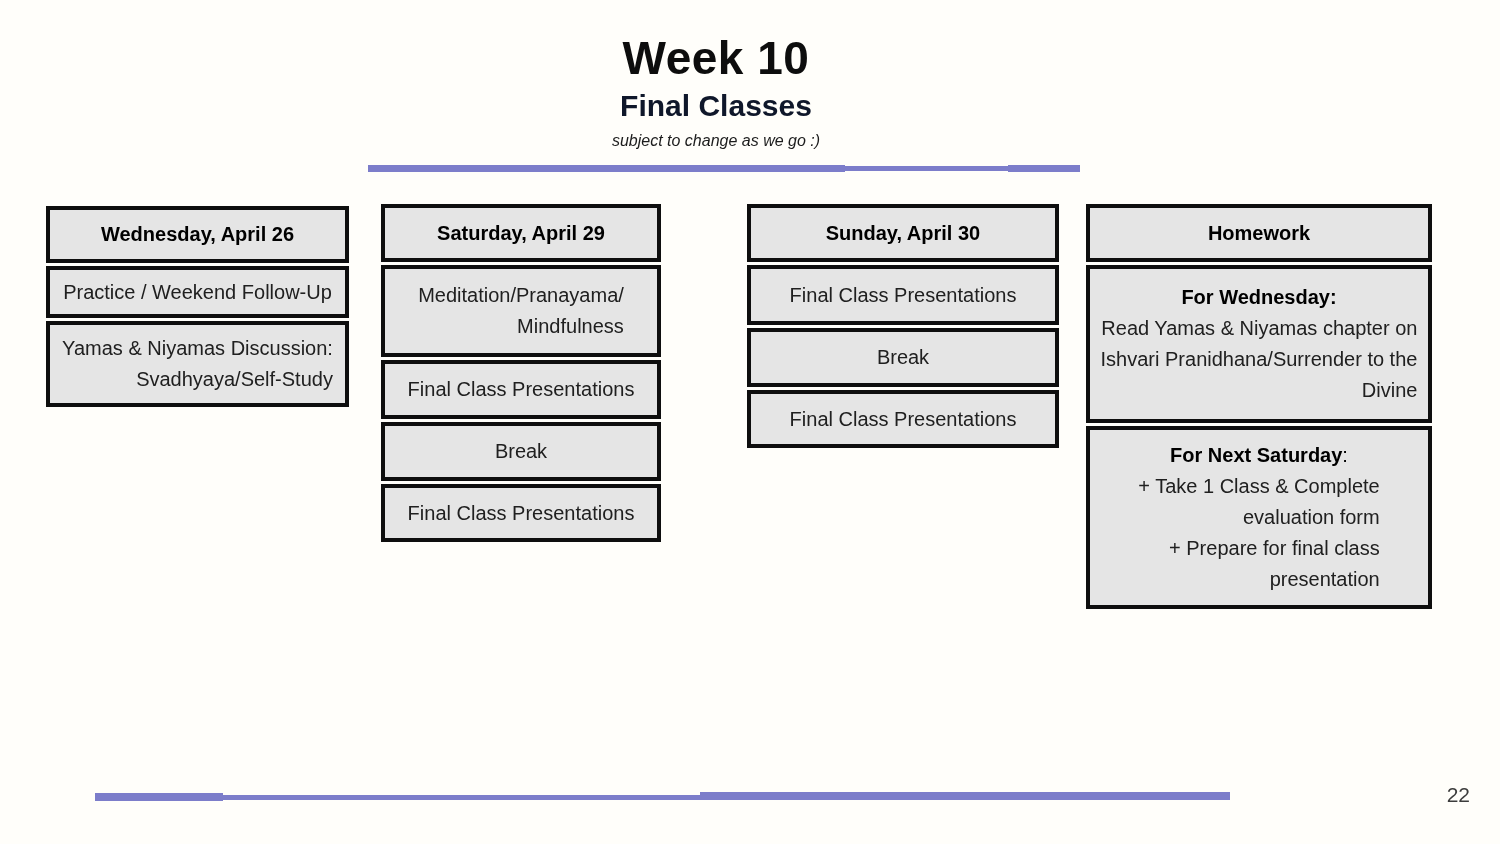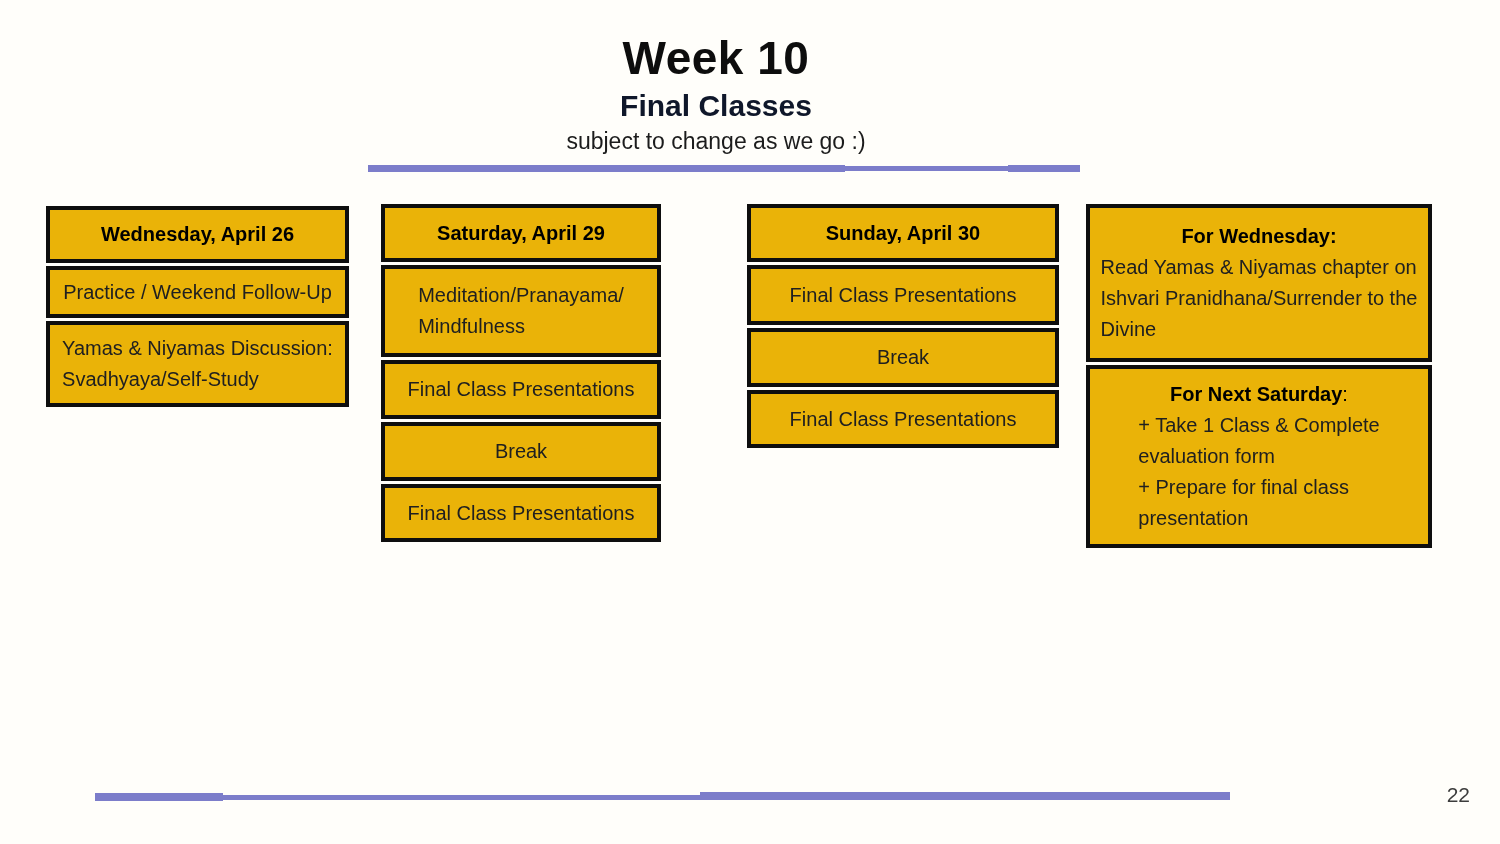--- a/index.html
+++ b/index.html
@@ -9,39 +9,39 @@
     font-family:"Liberation Sans", sans-serif;
     color:#1c1c1c;
     overflow:hidden;
   }
   .slide{position:relative;width:1500px;height:844px;background:#fffefa;}
 
   
   .title-block{position:absolute;left:0;top:30px;width:1432px;text-align:center;}
   .title-block h1{margin:0;font-size:46px;line-height:56px;font-weight:bold;color:#0d0d0d;letter-spacing:0.5px;}
   .title-block h2{margin:4px 0 0;font-size:30px;line-height:32px;font-weight:bold;color:#0f172a;}
-  .title-block .note{margin-top:7px;font-size:23px;line-height:24px;color:#1c1c1c;}
+  .title-block .note{margin-top:7px;font-size:16px;line-height:24px;font-style:italic;color:#1c1c1c;}
 
   
   .rule{position:absolute;background:#7c7dca;}
 
   
   .col{position:absolute;display:flex;flex-direction:column;gap:3px;}
   .col-1{left:46px;top:206px;width:303px;}
   .col-2{left:381px;top:204px;width:280px;}
   .col-3{left:707px;top:204px;width:312px;margin-left:40px;}
   .col-4{left:1086px;top:204px;width:346px;}
 
   .cell{
     box-sizing:border-box;
     border:4px solid #0e0e0e;
-    background:#eab308;
+    background:#e5e5e5;
     display:flex;flex-direction:column;
     align-items:center;justify-content:center;
-    text-align:left;
+    text-align:right;
     padding:2px 8px;
   }
   .cell.header{font-weight:bold;font-size:20px;color:#000;}
   .cell-text{font-size:20px;line-height:31px;color:#202020;white-space:pre-line;}
   .cell-title-row{font-size:20px;line-height:31px;color:#000;}
   .cell-title{font-weight:bold;}
   .cell-title-suffix{font-weight:normal;}
 
   .page-number{position:absolute;right:30px;top:783px;font-size:21px;color:#3c3c3c;}
 </style>
@@ -101,20 +101,23 @@
     </div>
     <div class="cell" style="height:59px">
       <span class="cell-text">Break</span>
     </div>
     <div class="cell" style="height:58px">
       <span class="cell-text">Final Class Presentations</span>
     </div>
   </section>
 
   <section class="col col-4">
+    <div class="cell header" style="height:58px">
+      <span>Homework</span>
+    </div>
     <div class="cell" style="height:158px">
       <div class="cell-title-row">
         <span class="cell-title">For Wednesday:</span>
       </div>
       <span class="cell-text">Read Yamas &amp; Niyamas chapter on
 Ishvari Pranidhana/Surrender to the
 Divine</span>
     </div>
     <div class="cell" style="height:183px">
       <div class="cell-title-row">

